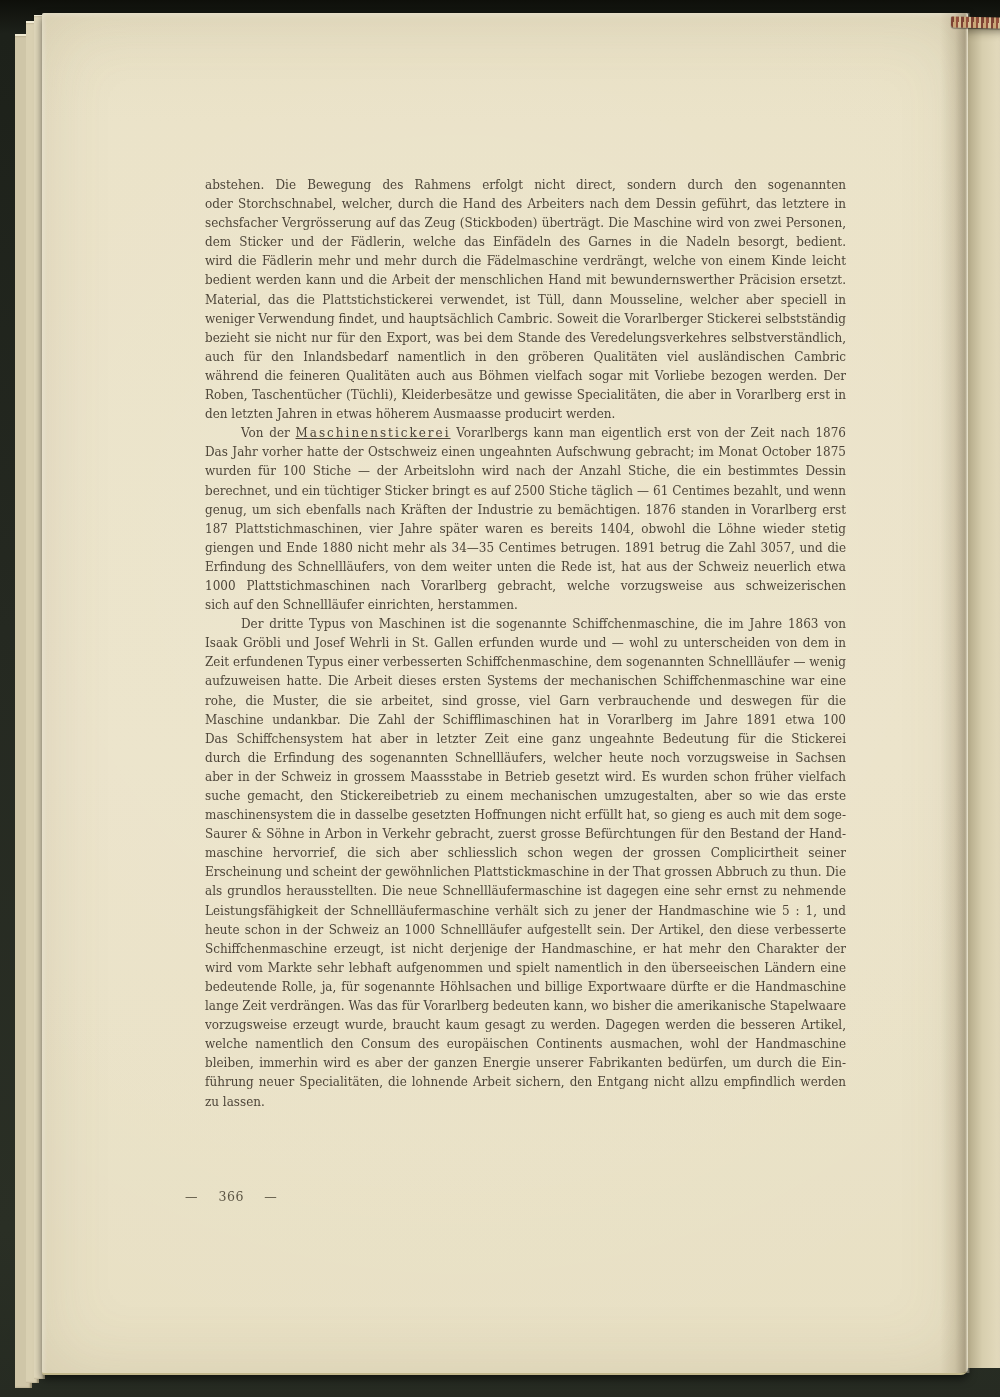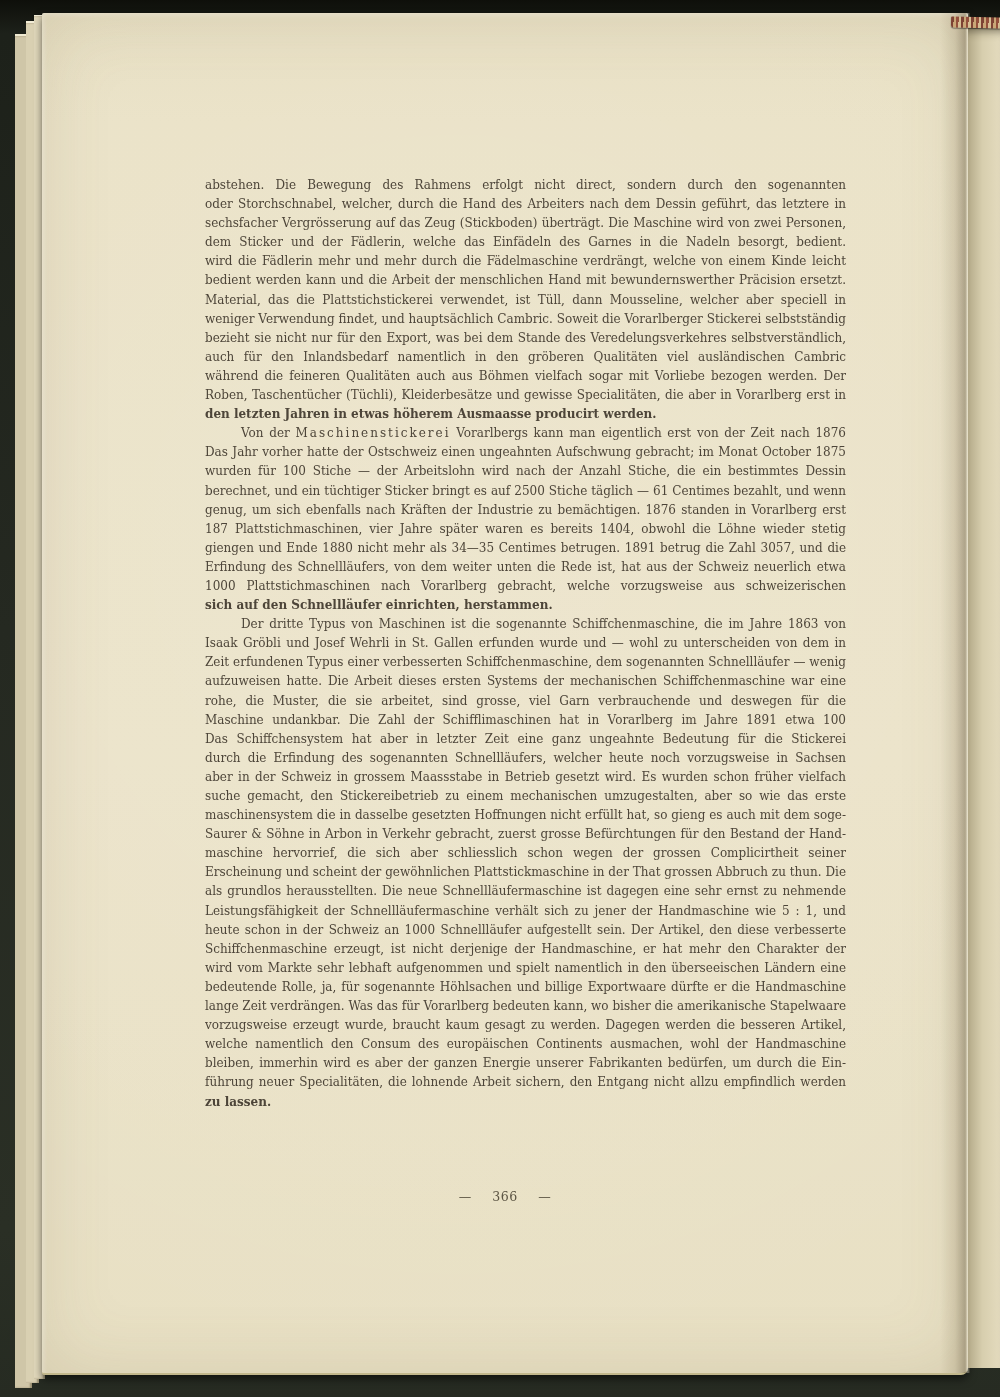--- a/index.html
+++ b/index.html
@@ -52,26 +52,26 @@
   
   .text-block{
     position:absolute;left:163px;top:163px;width:641px;
     font-size:12px;line-height:19.1px;color:#4d4539;
     text-rendering:optimizeLegibility;
   }
   .line{
     text-align:justify;text-align-last:justify;
     white-space:normal;overflow:hidden;height:19.1px;
   }
-  .line.last{text-align-last:left;font-weight:bold;}
+  .line.last{text-align-last:left;}
   .line.indent{padding-left:36px;}
-  .sperr{letter-spacing:2px;}
+  .sperr{letter-spacing:2px;text-decoration:underline;}
   .footer{
     position:absolute;left:143px;top:1176px;width:640px;
-    text-align:center;font-size:12.5px;color:#5a5342;
+    text-align:left;font-size:12.5px;color:#5a5342;
     letter-spacing:.5px;word-spacing:16px;
   }
 </style>
 </head>
 <body>
 
 <div class="scene">
   <div class="stack stack-a"></div>
   <div class="stack stack-b"></div>
   <div class="stack stack-c"></div>

